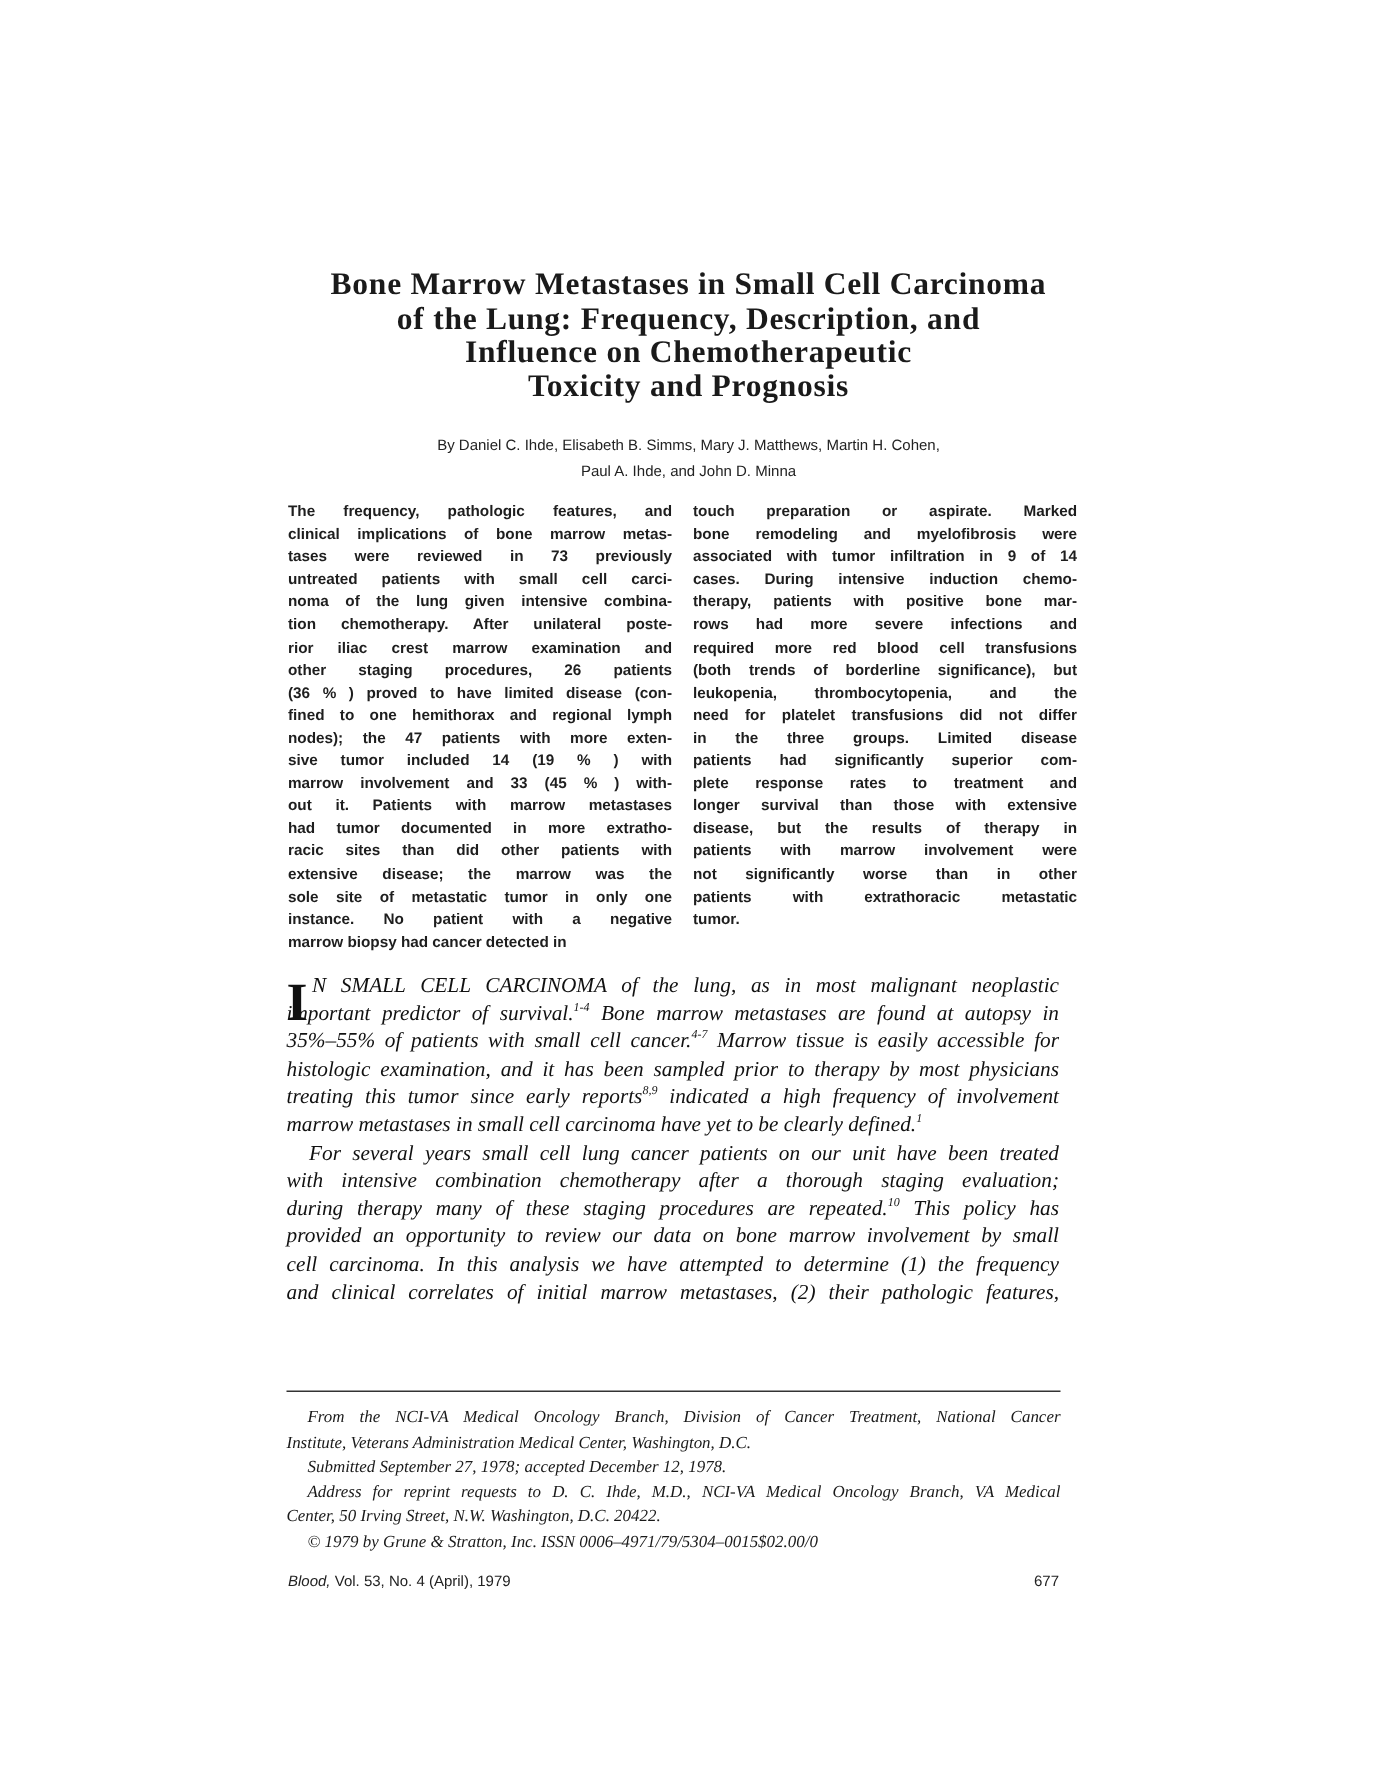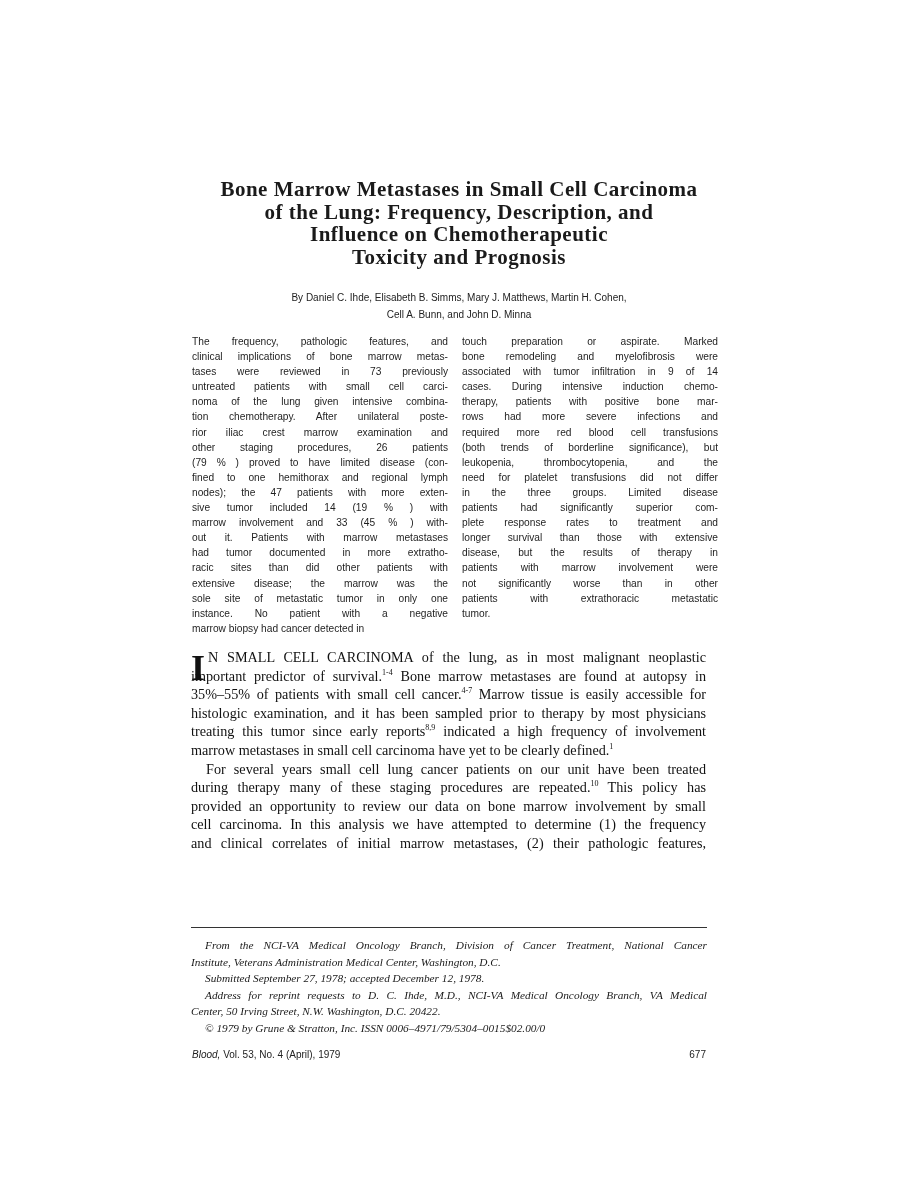--- a/index.html
+++ b/index.html
@@ -19,33 +19,33 @@
       position: absolute; left: 150px; width: 618px; top: 289px;
       text-align: center;
       font-family: "Liberation Sans", "DejaVu Sans", sans-serif;
       font-size: 10px; line-height: 17px; color: #222;
     }
     .authors span { display: block; }
 
     .abstract-col {
       position: absolute; top: 334px; width: 256px;
       font-family: "Liberation Sans", "DejaVu Sans", sans-serif;
-      font-weight: normal; font-size: 10.2px; line-height: 15.1px; color: #1e1e1e;
+      font-weight: bold; font-size: 10.2px; line-height: 15.1px; color: #1e1e1e;
     }
     .abstract-col span { display: block; text-align: justify; text-align-last: justify; white-space: nowrap; height: 15.1px; }
     .abstract-col span.last { text-align-last: left; }
     .abs-left { left: 192px; }
     .abs-right { left: 462px; }
 
     .body-text {
       position: absolute; left: 191px; width: 515px; top: 648px;
       font-family: "Liberation Serif", "DejaVu Serif", serif;
       font-size: 14.2px; line-height: 18.6px; color: #111;
     }
-    .body-text span.ln { display: block; text-align: justify; text-align-last: justify; white-space: nowrap; height: 18.6px; }
+    .body-text span.ln { display: block; text-align: justify; text-align-last: justify; white-space: nowrap; height: 18.6px; font-style: italic; }
     .body-text span.ln.last { text-align-last: left; }
     .body-text span.ln.indent { padding-left: 15px; }
     .body-text span.ln.indent2 { padding-left: 17px; }
     .dropcap {
       position: absolute; left: 191px; top: 650px;
       font-family: "Liberation Serif", "DejaVu Serif", serif;
       font-size: 36px; line-height: 36px; font-weight: bold; color: #111;
     }
     sup { font-size: 8px; line-height: 0; vertical-align: 6px; }
 
@@ -79,33 +79,33 @@
 
   <h1 class="title">
     <span>Bone Marrow Metastases in Small Cell Carcinoma</span>
     <span>of the Lung: Frequency, Description, and</span>
     <span>Influence on Chemotherapeutic</span>
     <span>Toxicity and Prognosis</span>
   </h1>
 
   <div class="authors">
     <span>By Daniel C. Ihde, Elisabeth B. Simms, Mary J. Matthews, Martin H. Cohen,</span>
-    <span>Cell A. Bunn, and John D. Minna</span>
+    <span>Paul A. Ihde, and John D. Minna</span>
   </div>
 
   <div class="abstract-col abs-left" id="abs-left">
       <span>The frequency, pathologic features, and</span>
       <span>clinical implications of bone marrow metas-</span>
       <span>tases were reviewed in 73 previously</span>
       <span>untreated patients with small cell carci-</span>
       <span>noma of the lung given intensive combina-</span>
       <span>tion chemotherapy. After unilateral poste-</span>
       <span>rior iliac crest marrow examination and</span>
       <span>other staging procedures, 26 patients</span>
-      <span>(79 % ) proved to have limited disease (con-</span>
+      <span>(36 % ) proved to have limited disease (con-</span>
       <span>fined to one hemithorax and regional lymph</span>
       <span>nodes); the 47 patients with more exten-</span>
       <span>sive tumor included 14 (19 % ) with</span>
       <span>marrow involvement and 33 (45 % ) with-</span>
       <span>out it. Patients with marrow metastases</span>
       <span>had tumor documented in more extratho-</span>
       <span>racic sites than did other patients with</span>
       <span>extensive disease; the marrow was the</span>
       <span>sole site of metastatic tumor in only one</span>
       <span>instance. No patient with a negative</span>
@@ -135,20 +135,21 @@
 
   <div class="dropcap">I</div>
   <div class="body-text" id="body-text">
       <span class="ln indent2"><span>N SMALL CELL CARCINOMA of the lung, as in most malignant neoplastic</span></span>
       <span class="ln"><span>important predictor of survival.</span><sup>1-4</sup><span> Bone marrow metastases are found at autopsy in</span></span>
       <span class="ln"><span>35%–55% of patients with small cell cancer.</span><sup>4-7</sup><span> Marrow tissue is easily accessible for</span></span>
       <span class="ln"><span>histologic examination, and it has been sampled prior to therapy by most physicians</span></span>
       <span class="ln"><span>treating this tumor since early reports</span><sup>8,9</sup><span> indicated a high frequency of involvement</span></span>
       <span class="ln last"><span>marrow metastases in small cell carcinoma have yet to be clearly defined.</span><sup>1</sup><span></span></span>
       <span class="ln indent"><span>For several years small cell lung cancer patients on our unit have been treated</span></span>
+      <span class="ln"><span>with intensive combination chemotherapy after a thorough staging evaluation;</span></span>
       <span class="ln"><span>during therapy many of these staging procedures are repeated.</span><sup>10</sup><span> This policy has</span></span>
       <span class="ln"><span>provided an opportunity to review our data on bone marrow involvement by small</span></span>
       <span class="ln"><span>cell carcinoma. In this analysis we have attempted to determine (1) the frequency</span></span>
       <span class="ln"><span>and clinical correlates of initial marrow metastases, (2) their pathologic features,</span></span>
     </div>
 
   <div class="rule"></div>
 
   <div class="footnotes" id="footnotes">
       <span class="ln just indent">From the NCI-VA Medical Oncology Branch, Division of Cancer Treatment, National Cancer</span>

